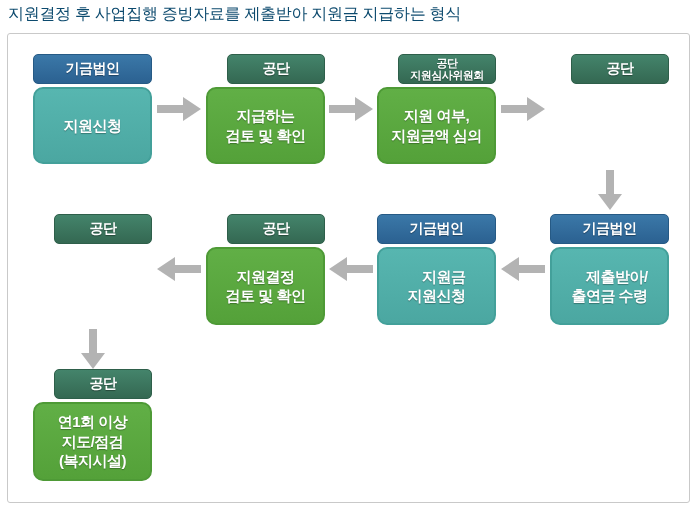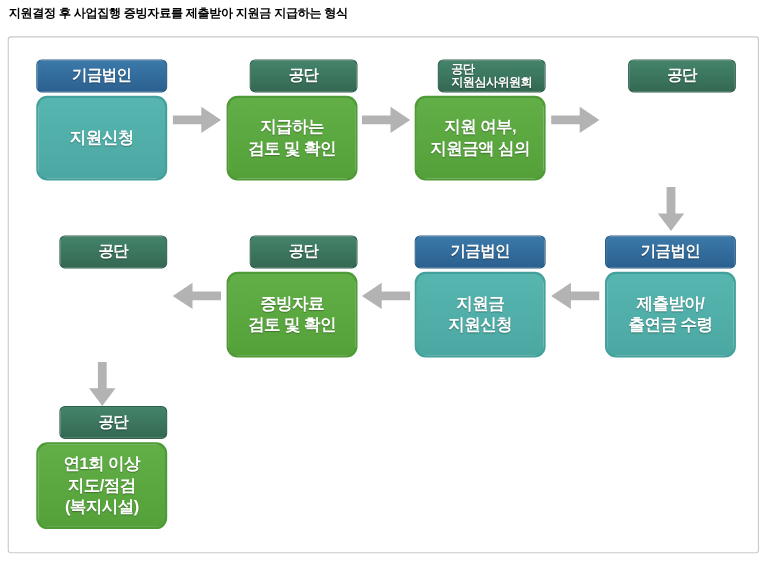--- a/index.html
+++ b/index.html
@@ -3,45 +3,45 @@
 <meta charset="utf-8">
 <style>
   html,body{margin:0;padding:0;}
   body{
     width:696px;height:511px;position:relative;background:#ffffff;
     font-family:"Liberation Sans","DejaVu Sans",sans-serif;
     overflow:hidden;
   }
   .page-title{
     position:absolute;left:8px;top:4px;width:600px;
-    font-size:11px;font-weight:bold;color:#000000;letter-spacing:-0.3px;
+    font-size:16px;font-weight:normal;color:#0c4a6e;letter-spacing:-0.3px;
   }
   .panel{
     position:absolute;left:7px;top:33px;width:681px;height:468px;
     background:#ffffff;border:1px solid #c9c9c9;border-radius:3px;
   }
   .card{position:absolute;width:119px;}
   .hdr{
     height:30px;border-radius:5px;margin-bottom:3px;box-sizing:border-box;
     display:flex;align-items:center;justify-content:center;
-    color:#fff;font-weight:bold;font-size:14px;text-align:left;
+    color:#fff;font-weight:bold;font-size:14px;text-align:center;
     white-space:pre-line;line-height:1.12;letter-spacing:-0.5px;
     text-shadow:0 1px 1px rgba(0,0,0,0.35);
   }
   .hdr.small{font-size:11px;}
   .bdy{
     height:77px;border-radius:10px;box-sizing:border-box;
     display:flex;align-items:center;justify-content:center;
     color:#fff;font-weight:bold;font-size:15px;text-align:center;
     white-space:pre-line;line-height:1.3;letter-spacing:-0.5px;
     text-shadow:0 1px 1px rgba(0,0,0,0.30);
   }
   .hdr.fund{background:linear-gradient(#3b78a8,#2b6191);border:1px solid #265a85;}
   .hdr.corp{background:linear-gradient(#44846b,#346852);border:1px solid #2e5f4a;margin-left:21px;}
-  .bdy.fund{background:linear-gradient(#57b6b0,#4ba7a1);border:2px solid #43a09a;}
+  .bdy.fund{background:linear-gradient(#57b6b0,#4ba7a1);border:2px solid #43a09a;text-align:right;}
   .bdy.corp{background:linear-gradient(#61af46,#54a139);border:2px solid #4e9a36;}
 
   .pos-1{left:25px;top:20px;}
   .pos-2{left:198px;top:20px;}
   .pos-3{left:369px;top:20px;}
   .pos-4{left:542px;top:20px;}
   .pos-5{left:542px;top:180px;}
   .pos-6{left:369px;top:180px;}
   .pos-7{left:198px;top:180px;}
   .pos-8{left:25px;top:180px;}
@@ -95,21 +95,21 @@
   </div>
 
   <div class="card pos-6">
     <div class="hdr fund">기금법인</div>
     <div class="bdy fund">지원금
 지원신청</div>
   </div>
 
   <div class="card pos-7">
     <div class="hdr corp">공단</div>
-    <div class="bdy corp">증빙자료
+    <div class="bdy corp">지원결정
 검토 및 확인</div>
   </div>
 
   <div class="card pos-8">
     <div class="hdr corp">공단</div>
   </div>
 
   <div class="card pos-9">
     <div class="hdr corp">공단</div>
     <div class="bdy corp">연1회 이상

